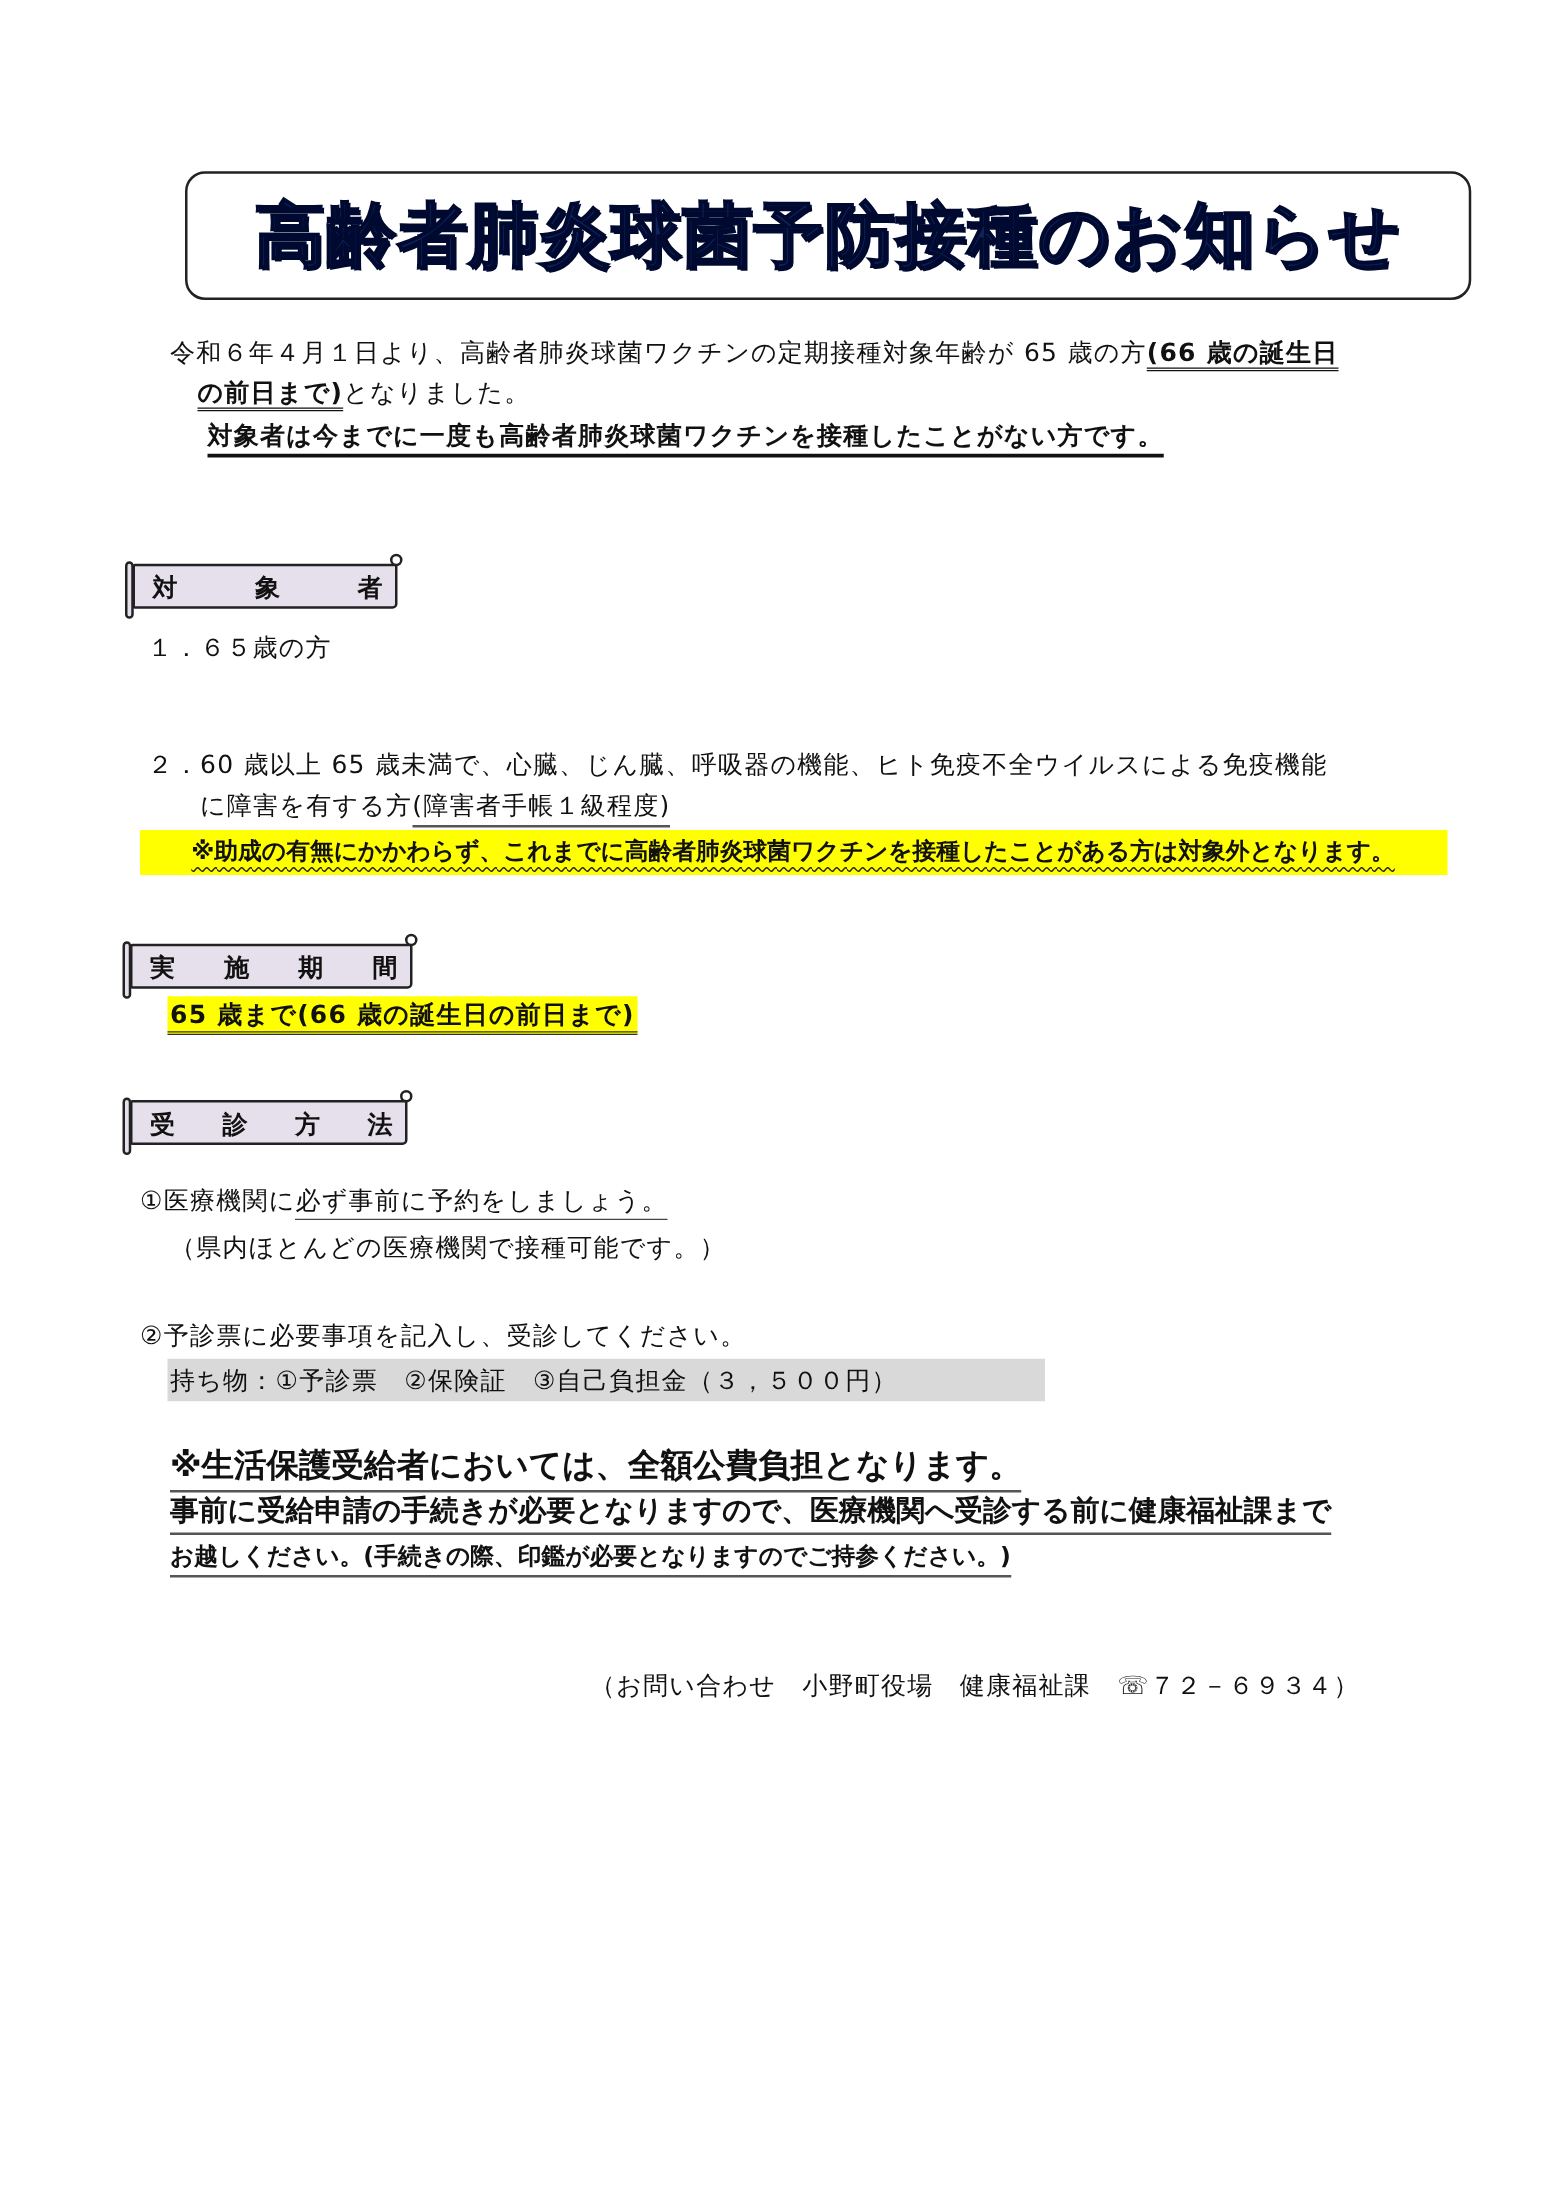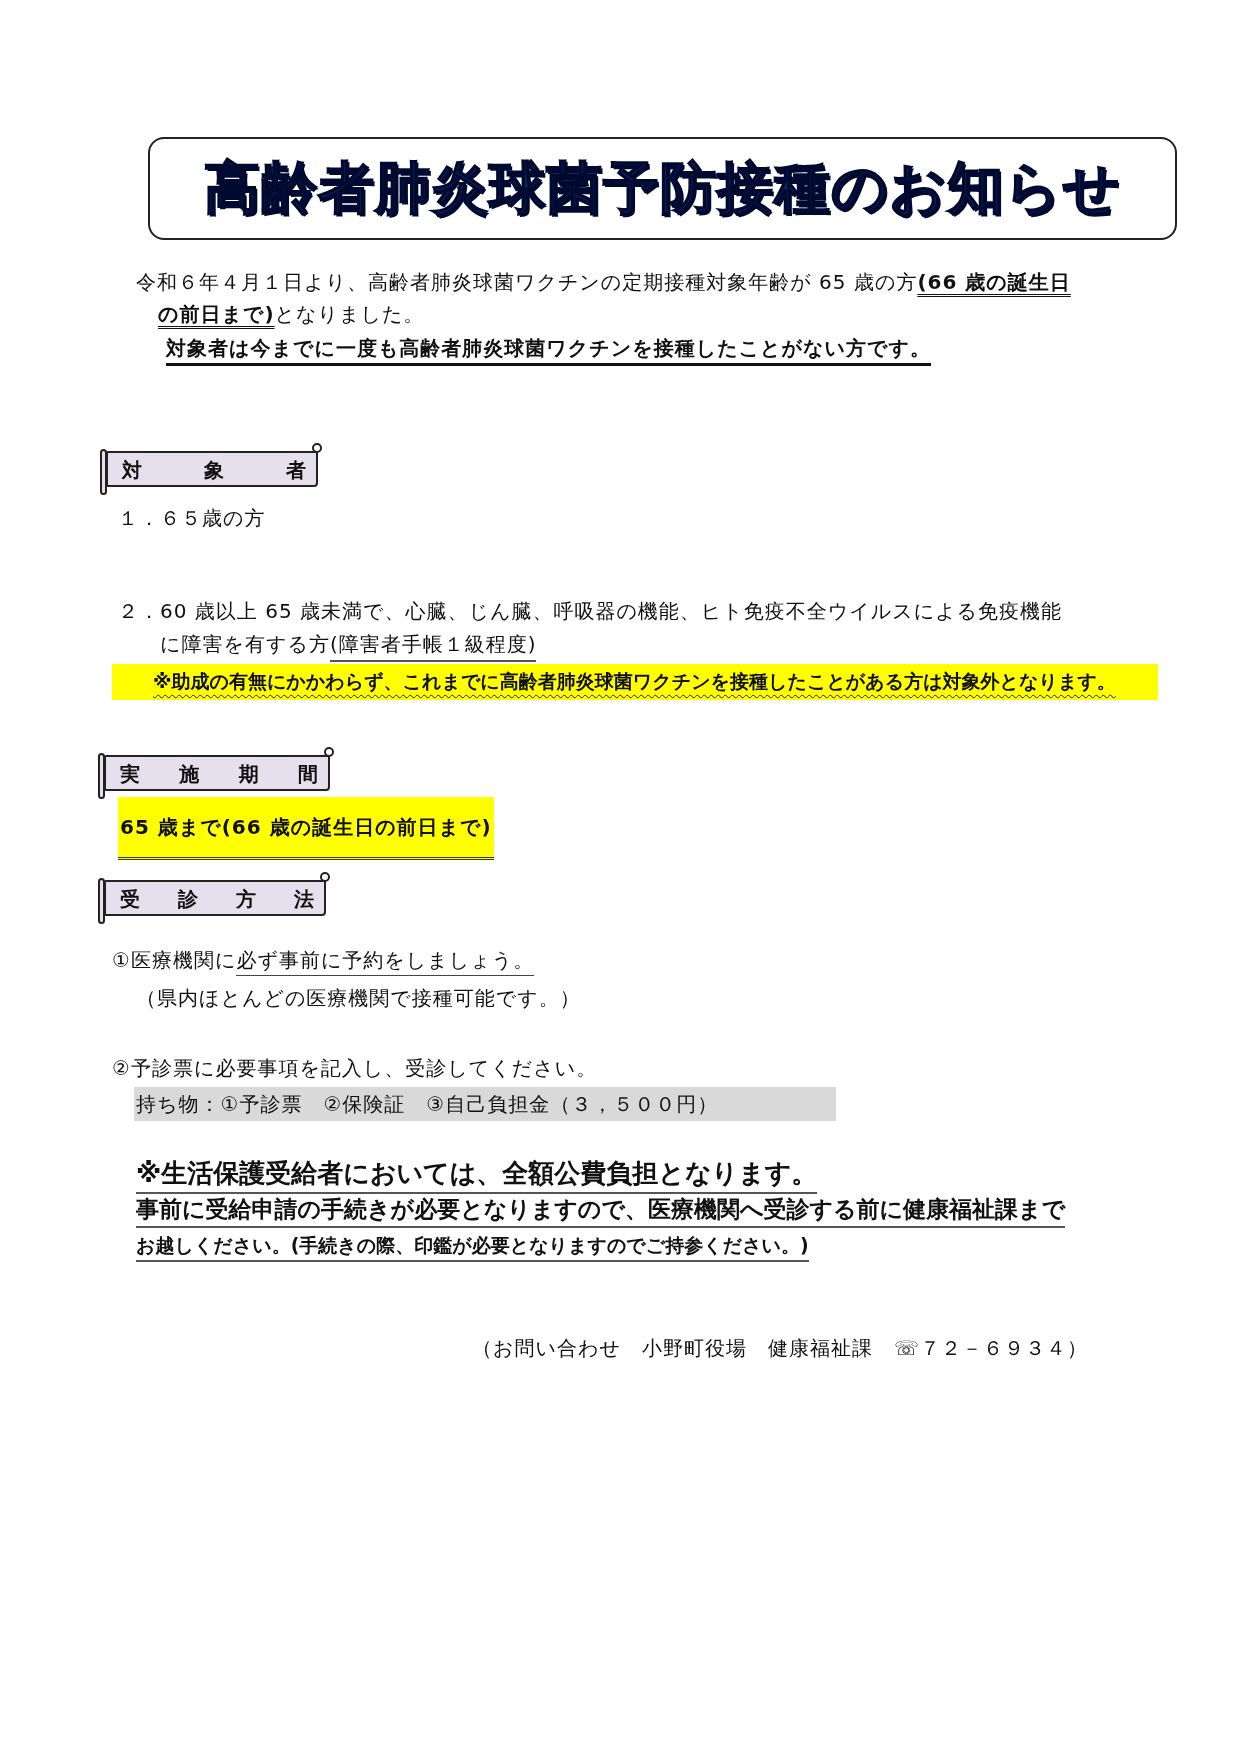--- a/index.html
+++ b/index.html
@@ -74,21 +74,21 @@
 <div class="banner" style="left:104px; top:755px; width:226px;">
   <div class="rod"></div>
   <div class="knob"></div>
   <div class="label">
     <span>実</span>
     <span>施</span>
     <span>期</span>
     <span>間</span>
   </div>
 </div>
-<div class="abs body-text bold highlight-yellow" style="left:118px; top:797px; padding:20px 2px; border-bottom:3px double #333;">65 歳まで(66 歳の誕生日の前日まで)</div>
+<div class="abs body-text bold highlight-yellow" style="left:134px; top:797px; padding:4px 2px; border-bottom:3px double #333;">65 歳まで(66 歳の誕生日の前日まで)</div>
 
 <div class="banner" style="left:104px; top:880px; width:222px;">
   <div class="rod"></div>
   <div class="knob"></div>
   <div class="label">
     <span>受</span>
     <span>診</span>
     <span>方</span>
     <span>法</span>
   </div>

